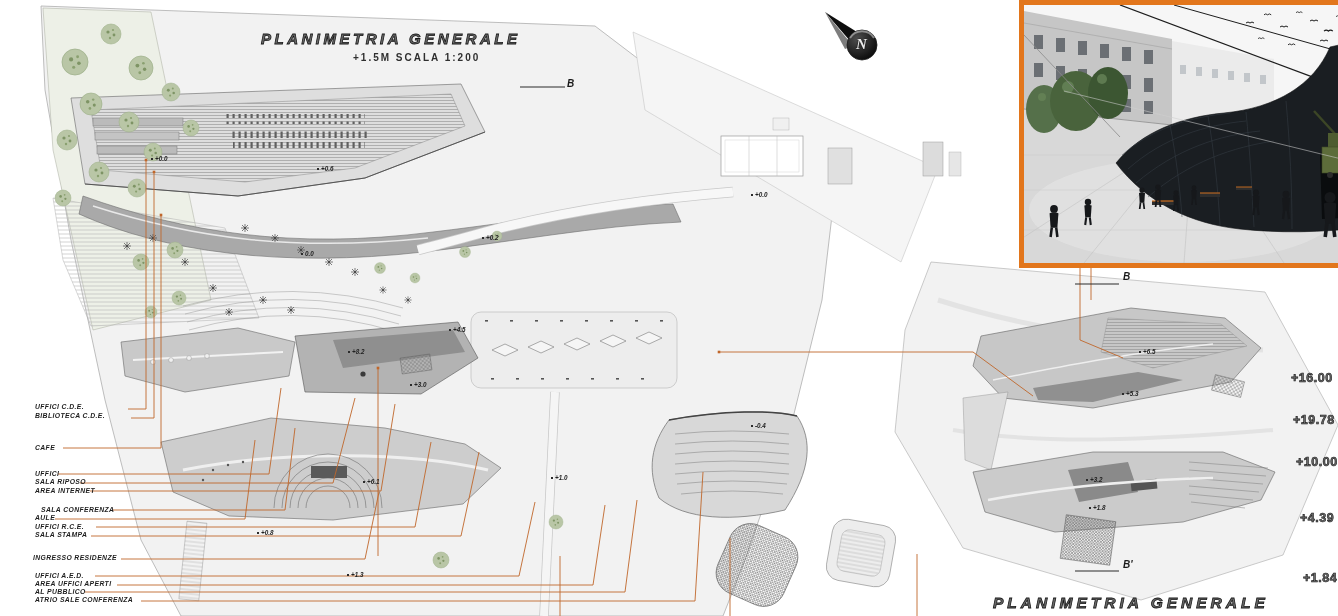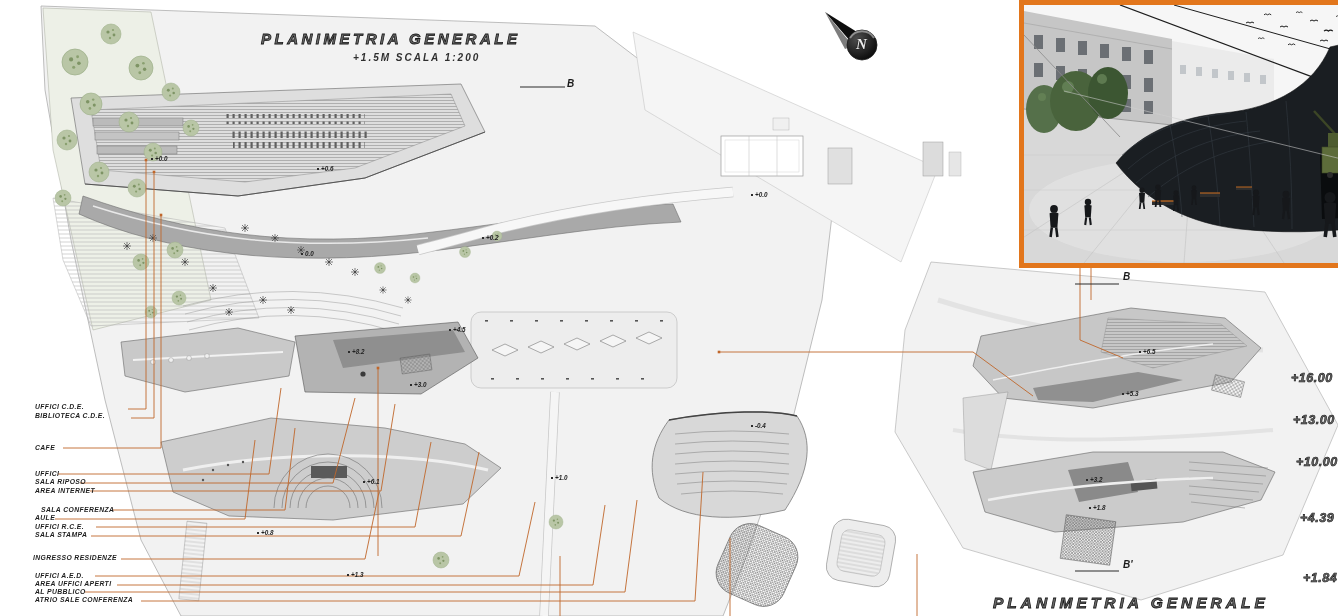--- a/index.html
+++ b/index.html
@@ -3,28 +3,28 @@
 <meta charset="utf-8">
 <style>
   html,body{margin:0;padding:0;background:#fff;}
   body{width:1338px;height:616px;overflow:hidden;position:relative;
        font-family:"Liberation Sans",sans-serif;}
   #canvas{position:absolute;inset:0;width:1338px;height:616px;background:#fff;margin-left:33px;}
   svg{display:block;}
   .abs{position:absolute;}
   .title{font-style:italic;font-weight:700;font-size:15px;letter-spacing:3.5px;
          color:#6a6a6a;-webkit-text-stroke:0.8px #161616;white-space:nowrap;}
-  .subtitle{font-style:italic;font-weight:700;font-size:10px;letter-spacing:2px;
+  .subtitle{font-weight:700;font-size:10px;letter-spacing:2px;
             color:#2f2f2f;white-space:nowrap;}
   .lbl{font-style:italic;font-weight:700;font-size:6.8px;letter-spacing:.4px;
        color:#1d1d1d;white-space:nowrap;line-height:8px;}
   .spot{font-style:italic;font-weight:700;font-size:6.3px;color:#222;white-space:nowrap;}
   .spot::before{content:"";display:inline-block;width:2px;height:2px;background:#2b2b2b;
        margin:0 2px 1px 0;vertical-align:middle;}
-  .elev{font-style:italic;font-weight:700;font-size:12.5px;letter-spacing:.5px;
+  .elev{font-weight:700;font-size:12.5px;letter-spacing:.5px;
         color:#6a6a6a;-webkit-text-stroke:0.6px #161616;white-space:nowrap;}
   .sec{font-style:italic;font-weight:700;font-size:10px;color:#1a1a1a;white-space:nowrap;}
   .north-n{font-family:"Liberation Serif",serif;font-style:italic;font-weight:700;
         font-size:15px;color:#ececec;text-shadow:0 0 2px #000;white-space:nowrap;}
   .inset{position:absolute;left:986px;top:0;width:352px;height:268px;
          border:5px solid #e2761c;box-sizing:border-box;background:#f5f5f5;overflow:hidden;}
 </style>
 </head>
 <body>
 
@@ -451,21 +451,21 @@
 <div class="abs lbl" style="left:2px;top:514px">AULE</div>
 <div class="abs lbl" style="left:2px;top:523px">UFFICI R.C.E.</div>
 <div class="abs lbl" style="left:2px;top:531px">SALA STAMPA</div>
 <div class="abs lbl" style="left:0px;top:554px">INGRESSO RESIDENZE</div>
 <div class="abs lbl" style="left:2px;top:572px">UFFICI A.E.D.</div>
 <div class="abs lbl" style="left:2px;top:580px">AREA UFFICI APERTI</div>
 <div class="abs lbl" style="left:2px;top:588px">AL PUBBLICO</div>
 <div class="abs lbl" style="left:2px;top:596px">ATRIO SALE CONFERENZA</div>
 
 <div class="abs elev" style="left:1258px;top:371px">+16.00</div>
-<div class="abs elev" style="left:1260px;top:413px">+13.00</div>
+<div class="abs elev" style="left:1260px;top:413px">+19.78</div>
 <div class="abs elev" style="left:1263px;top:455px">+10.00</div>
 <div class="abs elev" style="left:1267px;top:511px">+4.39</div>
 <div class="abs elev" style="left:1270px;top:571px">+1.84</div>
 
 <span class="abs spot" style="left:118px;top:155px">+0.0</span>
 <span class="abs spot" style="left:284px;top:165px">+0.6</span>
 <span class="abs spot" style="left:718px;top:191px">+0.0</span>
 <span class="abs spot" style="left:449px;top:234px">+0.2</span>
 <span class="abs spot" style="left:268px;top:250px">0.0</span>
 <span class="abs spot" style="left:416px;top:326px">+4.5</span>

